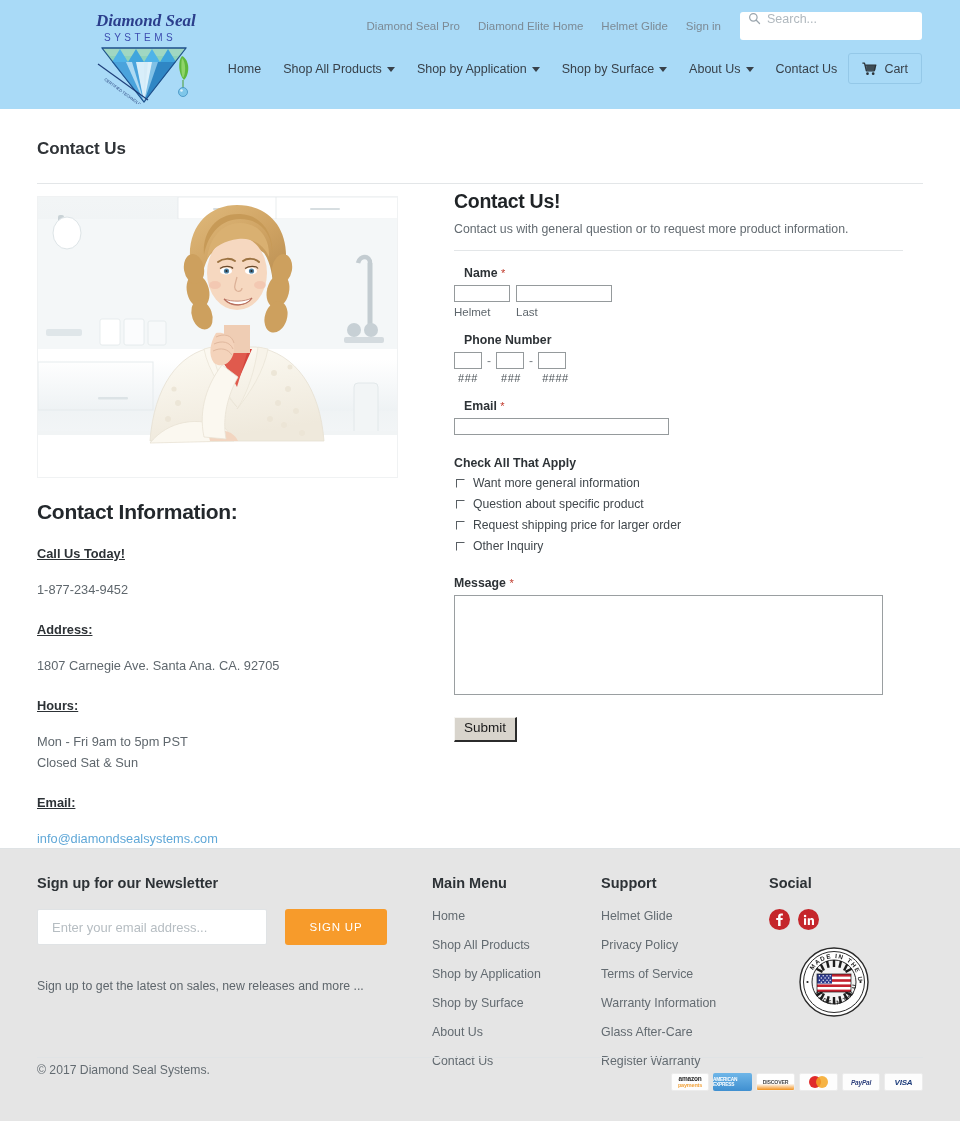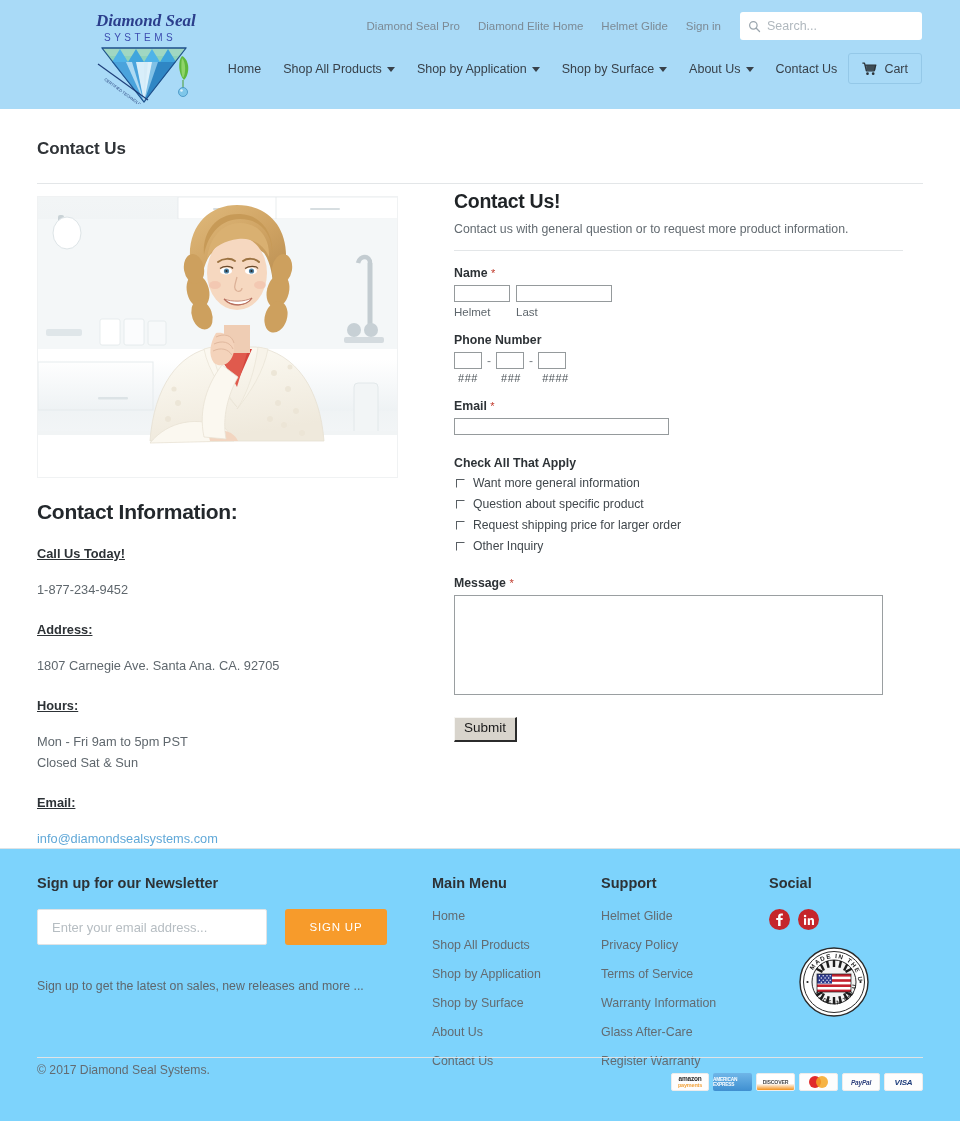--- a/index.html
+++ b/index.html
@@ -32,21 +32,21 @@
   }
   .utility-link {
     font-size: 11.5px; color: #7c8a95;
     text-decoration: none; padding: 0 9px;
     white-space: nowrap; line-height: 28px;
   }
   .search-box {
     margin-left: 10px;
     width: 182px; height: 28px;
     background: #ffffff; border-radius: 3px;
-    display: flex; align-items: center;
+    display: flex; align-items: flex-start;
     padding: 0 8px;
   }
   .search-icon { flex: 0 0 auto; margin-right: 6px; display:block; }
   .search-input {
     border: none; outline: none; background: transparent;
     font-size: 12.5px; color: #9aa5ad;
     font-family: "Liberation Sans", sans-serif;
     width: 100%; padding: 0;
   }
   .search-input::placeholder { color: #b0b8be; }
@@ -134,21 +134,21 @@
   }
   .form-sub {
     font-size: 12.3px; color: #636b71;
     margin: 9px 0 0 0;
   }
   .form-rule { border-top: 1px solid #e3e6e8; margin-top: 14px; }
 
   .field-group { margin-top: 15px; }
   .field-label {
     font-size: 12.3px; font-weight: bold; color: #2d3236;
-    margin-bottom: 5px; display: block;
+    margin-bottom: 5px; display: block; margin-left: 10px;
   }
   .req { color: #c0392b; font-weight: normal; font-size: 11px; }
 
   .txtbox {
     border: 1px solid #959a9c;
     background: #fff; height: 17px;
     font-family: "Liberation Sans", sans-serif;
     font-size: 12px; padding: 0 3px;
     outline: none; color: #333;
     vertical-align: top;
@@ -213,21 +213,21 @@
     border-bottom: 2px solid #2b2b2b;
     padding: 3px 9px 4px 9px;
     cursor: pointer;
     line-height: 1.1;
   }
 
   
   .footer {
     position: absolute; left: 0; bottom: 0;
     width: 960px; height: 273px;
-    background: #7dd3fc;
+    background: #e5e5e5;
     border-top: 1px solid #dfe3e5;
   }
   .footer-inner {
     display: flex; padding: 26px 37px 0 37px;
   }
   .fcol-news { width: 395px; }
   .fcol-menu { width: 169px; }
   .fcol-support { width: 168px; }
   .fcol-social { flex: 1; }
 

